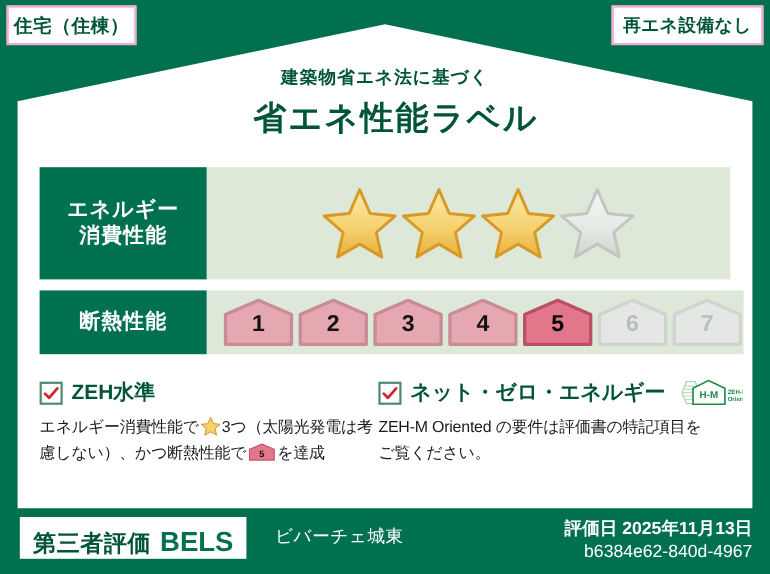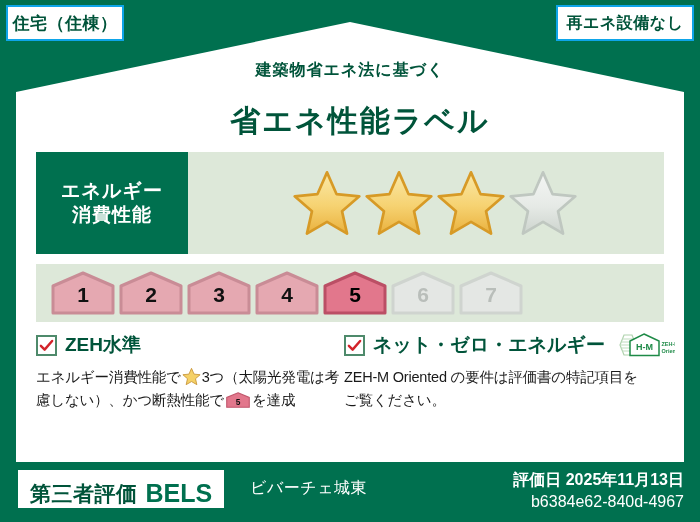--- a/index.html
+++ b/index.html
@@ -22,21 +22,21 @@
   .house-field {
     position: absolute;
     left: 0; top: 0;
     width: 700px; height: 522px;
   }
 
   
   .corner-badge {
     position: absolute;
     background: #ffffff;
-    border: 2px solid #0ea5e9;
+    border: 2px solid #f9a8d4;
     color: #00543A;
     font-weight: bold;
     display: flex;
     align-items: center;
     justify-content: center;
     letter-spacing: 0.5px;
     box-sizing: border-box;
   }
   #badge-left {
     left: 6px; top: 5px;
@@ -54,21 +54,21 @@
     position: absolute;
     left: 0; top: 60px;
     width: 700px;
     text-align: center;
     color: #00543A;
   }
   .title-sub {
     font-size: 16px;
     font-weight: bold;
     letter-spacing: 1px;
-    margin-bottom: 20px;
+    margin-bottom: 6px;
   }
   .title-main {
     font-size: 30px;
     font-weight: bold;
     letter-spacing: 2px;
     padding-left: 20px;
   }
 
   
   .perf-row {
@@ -136,21 +136,21 @@
     font-weight: bold;
     line-height: 1;
   }
   .chip-on .chip-num { color: #111111; }
   .chip-cur .chip-num { color: #000000; }
   .chip-off .chip-num { color: #B9BEBA; }
 
   
   .notes {
     position: absolute;
-    top: 332px;
+    top: 344px;
     left: 36px;
     width: 632px;
     display: flex;
   }
   .note-col { width: 308px; }
   .note-head {
     display: flex;
     align-items: center;
     gap: 8px;
     margin-bottom: 8px;
@@ -305,20 +305,23 @@
               <stop offset="55%" stop-color="#E6EAE6"></stop>
               <stop offset="100%" stop-color="#CDD4CE"></stop>
             </linearGradient>
           </defs>
           <polygon points="32,3 40.5,22.5 61,24.5 45.5,38 50,58 32,47.5 14,58 18.5,38 3,24.5 23.5,22.5" fill="url(#sg3)" stroke="#BFC7C0" stroke-width="2.4" stroke-linejoin="round"></polygon>
         </svg>
       </div>
   </div>
 
   <div class="perf-row" id="row-insulation">
+    <div class="row-label">
+      <span>断熱性能</span>
+    </div>
     <div class="row-value" id="chip-container">
         <div class="house-chip chip-on">
           <svg viewBox="0 0 66 44" aria-hidden="true">
             <polygon points="33,2 63,15 63,42 3,42 3,15" fill="#E5A8B1" stroke="#C98C96" stroke-width="3" stroke-linejoin="round"></polygon>
           </svg>
           <div class="chip-num">1</div>
         </div>
         <div class="house-chip chip-on">
           <svg viewBox="0 0 66 44" aria-hidden="true">
             <polygon points="33,2 63,15 63,42 3,42 3,15" fill="#E5A8B1" stroke="#C98C96" stroke-width="3" stroke-linejoin="round"></polygon>

